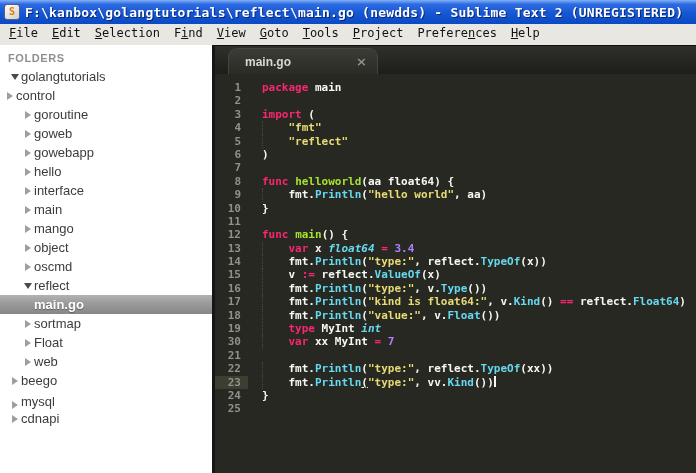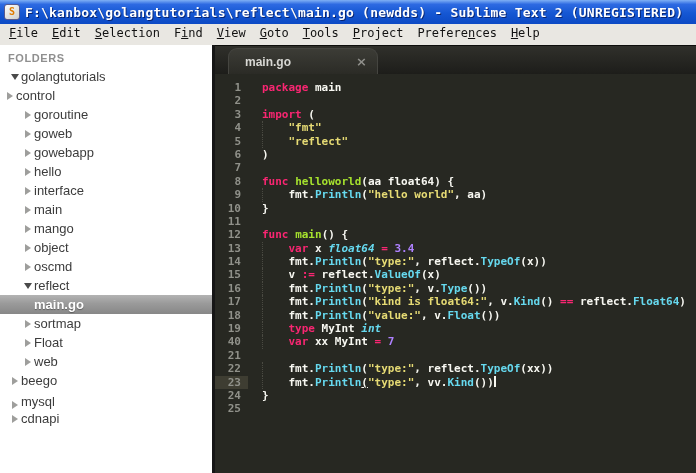--- a/index.html
+++ b/index.html
@@ -221,21 +221,21 @@
           <div class="line"><span class="gutter">10</span><span class="code-text"><span class="tk-p">}</span></span></div>
           <div class="line"><span class="gutter">11</span><span class="code-text"></span></div>
           <div class="line"><span class="gutter">12</span><span class="code-text"><span class="tk-k">func</span><span class="tk-p"> </span><span class="tk-fn">main</span><span class="tk-p">() {</span></span></div>
           <div class="line"><span class="gutter">13</span><span class="code-text"><i class="guide"></i><span class="tk-p">    </span><span class="tk-k">var</span><span class="tk-p"> x </span><span class="tk-t">float64</span><span class="tk-p"> </span><span class="tk-o">=</span><span class="tk-p"> </span><span class="tk-n">3.4</span></span></div>
           <div class="line"><span class="gutter">14</span><span class="code-text"><i class="guide"></i><span class="tk-p">    fmt.</span><span class="tk-f">Println</span><span class="tk-p">(</span><span class="tk-s">"type:"</span><span class="tk-p">, reflect.</span><span class="tk-f">TypeOf</span><span class="tk-p">(x))</span></span></div>
           <div class="line"><span class="gutter">15</span><span class="code-text"><i class="guide"></i><span class="tk-p">    v </span><span class="tk-o">:=</span><span class="tk-p"> reflect.</span><span class="tk-f">ValueOf</span><span class="tk-p">(x)</span></span></div>
           <div class="line"><span class="gutter">16</span><span class="code-text"><i class="guide"></i><span class="tk-p">    fmt.</span><span class="tk-f">Println</span><span class="tk-p">(</span><span class="tk-s">"type:"</span><span class="tk-p">, v.</span><span class="tk-f">Type</span><span class="tk-p">())</span></span></div>
           <div class="line"><span class="gutter">17</span><span class="code-text"><i class="guide"></i><span class="tk-p">    fmt.</span><span class="tk-f">Println</span><span class="tk-p">(</span><span class="tk-s">"kind is float64:"</span><span class="tk-p">, v.</span><span class="tk-f">Kind</span><span class="tk-p">() </span><span class="tk-o">==</span><span class="tk-p"> reflect.</span><span class="tk-f">Float64</span><span class="tk-p">)</span></span></div>
           <div class="line"><span class="gutter">18</span><span class="code-text"><i class="guide"></i><span class="tk-p">    fmt.</span><span class="tk-f">Println</span><span class="tk-p">(</span><span class="tk-s">"value:"</span><span class="tk-p">, v.</span><span class="tk-f">Float</span><span class="tk-p">())</span></span></div>
           <div class="line"><span class="gutter">19</span><span class="code-text"><i class="guide"></i><span class="tk-p">    </span><span class="tk-k">type</span><span class="tk-p"> MyInt </span><span class="tk-t">int</span></span></div>
-          <div class="line"><span class="gutter">40</span><span class="code-text"><i class="guide"></i><span class="tk-p">    </span><span class="tk-k">var</span><span class="tk-p"> xx MyInt </span><span class="tk-o">=</span><span class="tk-p"> </span><span class="tk-n">7</span></span></div>
+          <div class="line"><span class="gutter">30</span><span class="code-text"><i class="guide"></i><span class="tk-p">    </span><span class="tk-k">var</span><span class="tk-p"> xx MyInt </span><span class="tk-o">=</span><span class="tk-p"> </span><span class="tk-n">7</span></span></div>
           <div class="line"><span class="gutter">21</span></div>
           <div class="line"><span class="gutter">22</span><span class="code-text"><i class="guide"></i><span class="tk-p">    fmt.</span><span class="tk-f">Println</span><span class="tk-p">(</span><span class="tk-s">"type:"</span><span class="tk-p">, reflect.</span><span class="tk-f">TypeOf</span><span class="tk-p">(xx))</span></span></div>
           <div class="line current"><span class="gutter">23</span><span class="code-text"><i class="guide"></i><span class="tk-p">    fmt.</span><span class="tk-f">Println</span><span class="tk-pu">(</span><span class="tk-s">"type:"</span><span class="tk-p">, vv.</span><span class="tk-f">Kind</span><span class="tk-p">())</span><span class="caret"></span></span></div>
           <div class="line"><span class="gutter">24</span><span class="code-text"><span class="tk-p">}</span></span></div>
           <div class="line"><span class="gutter">25</span><span class="code-text"></span></div>
         </div>
     </div>
   </div>
 </div>
 

